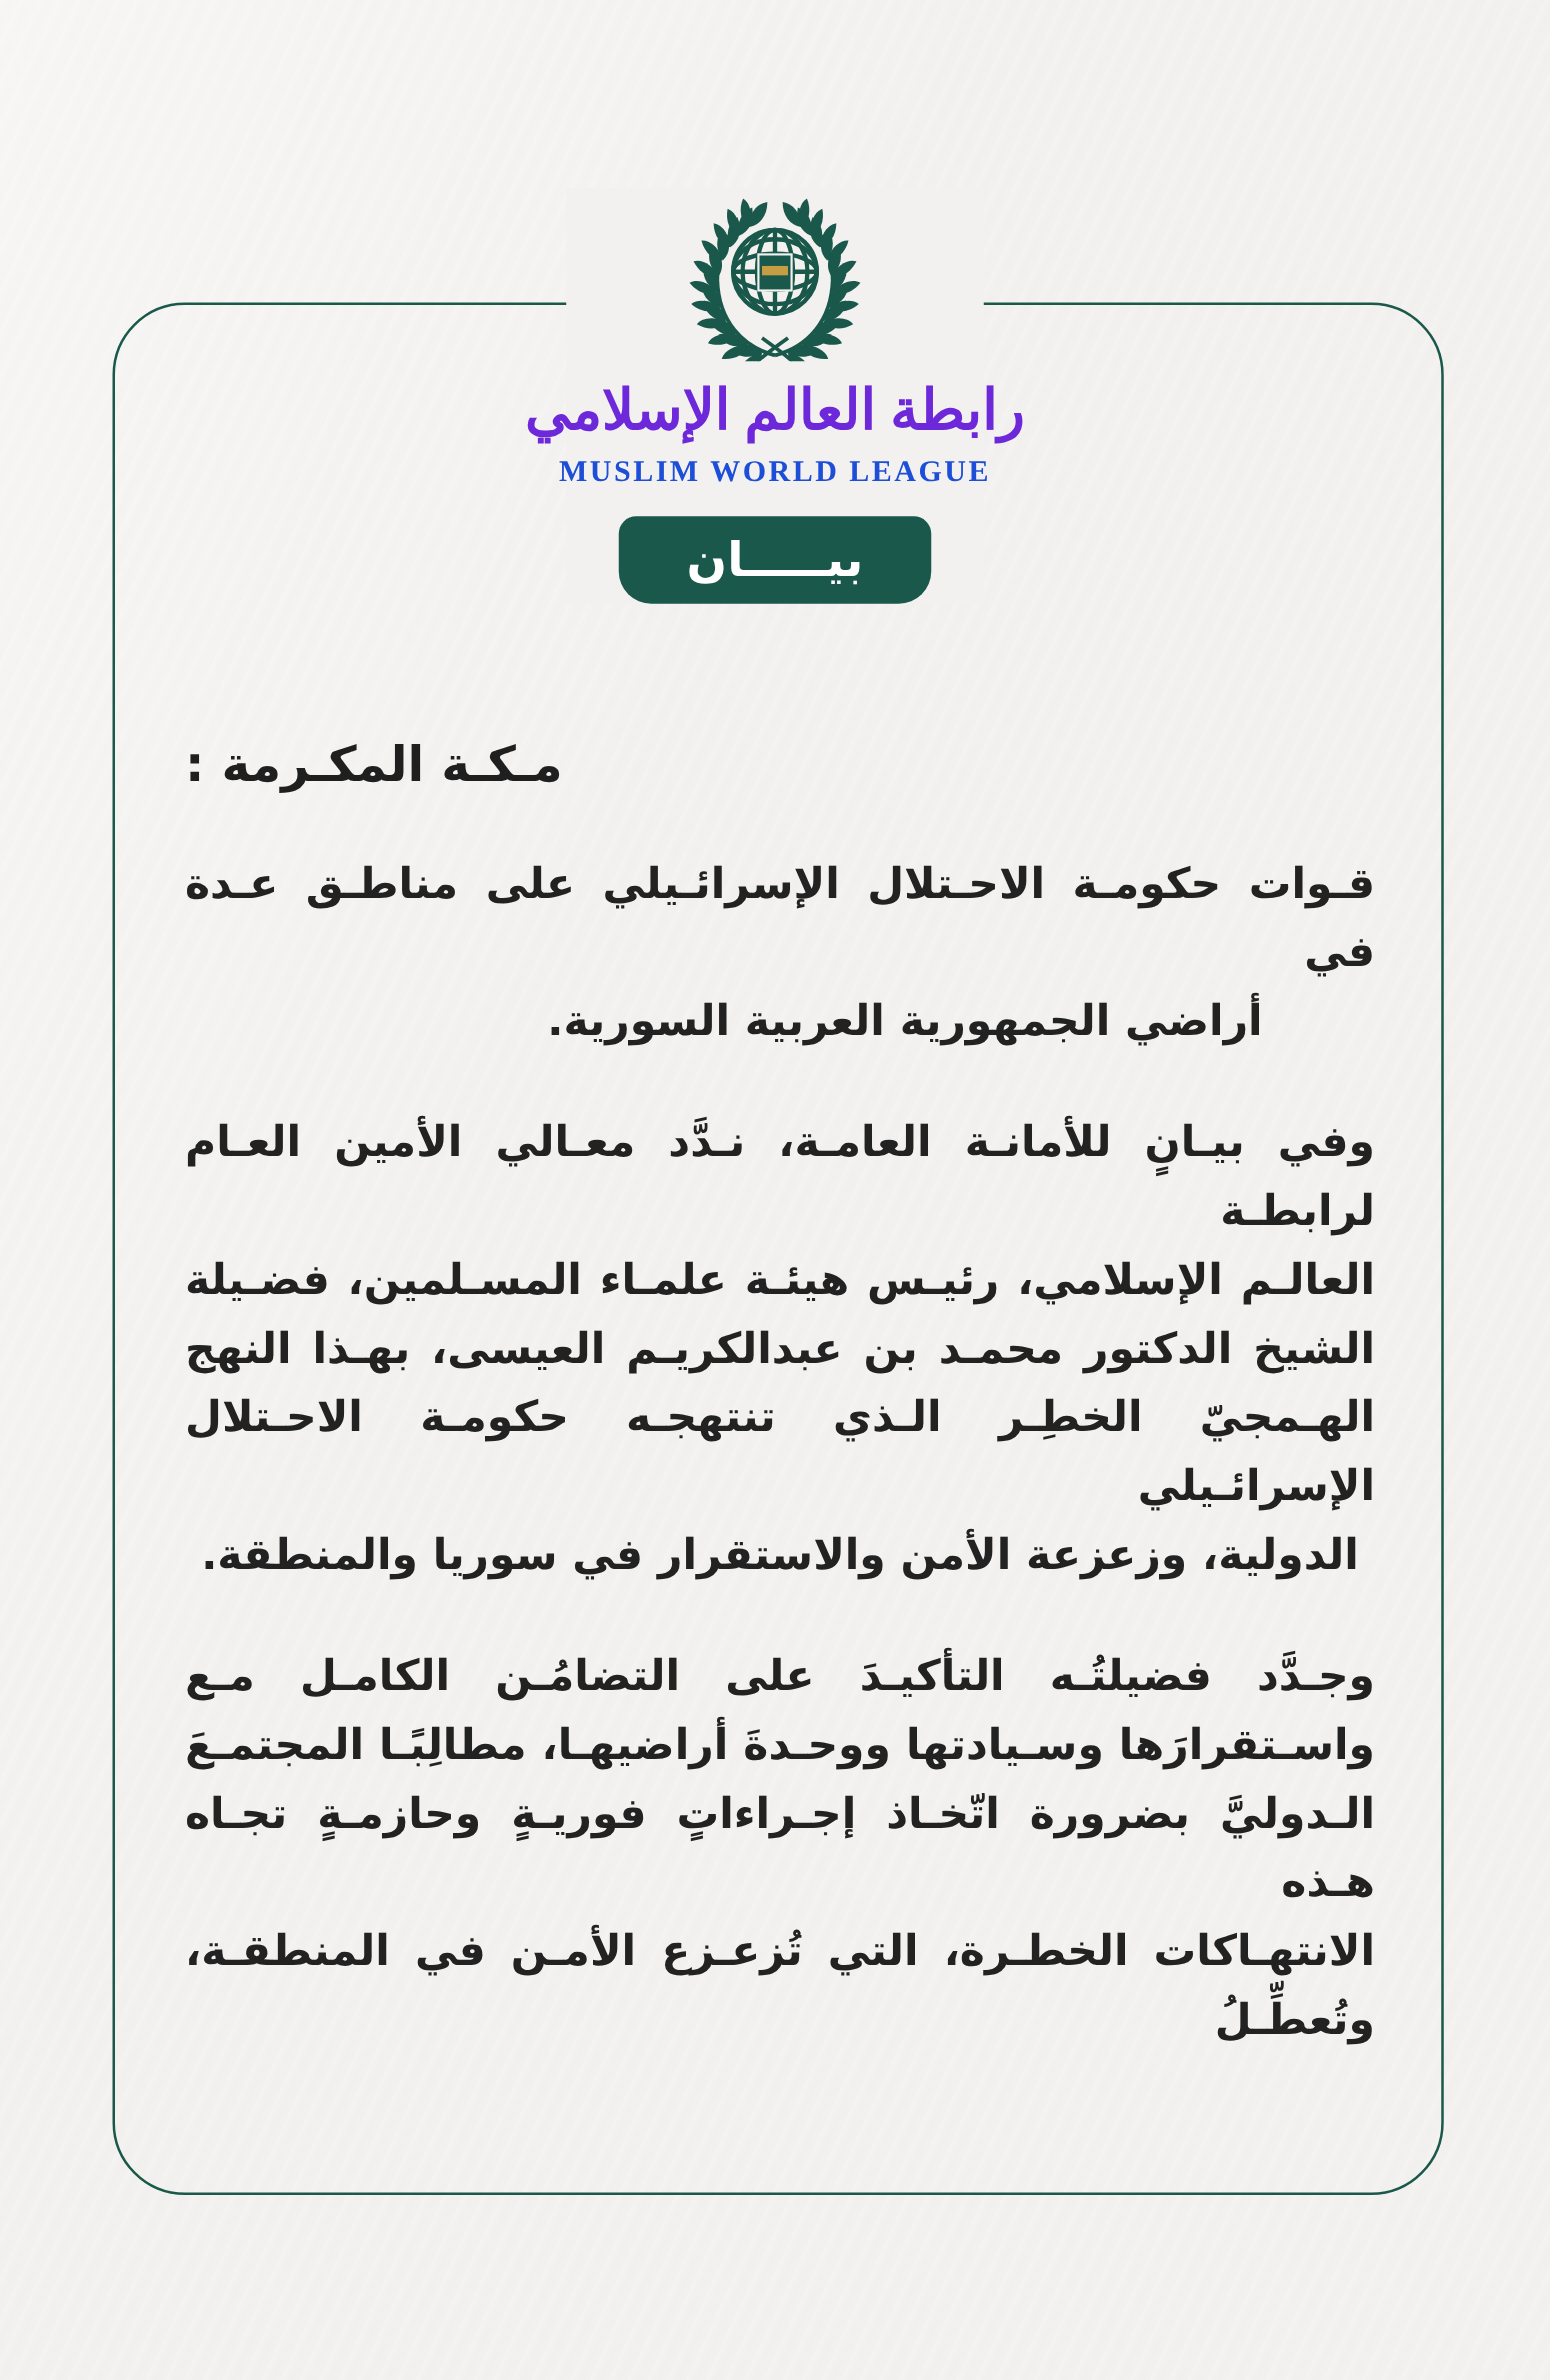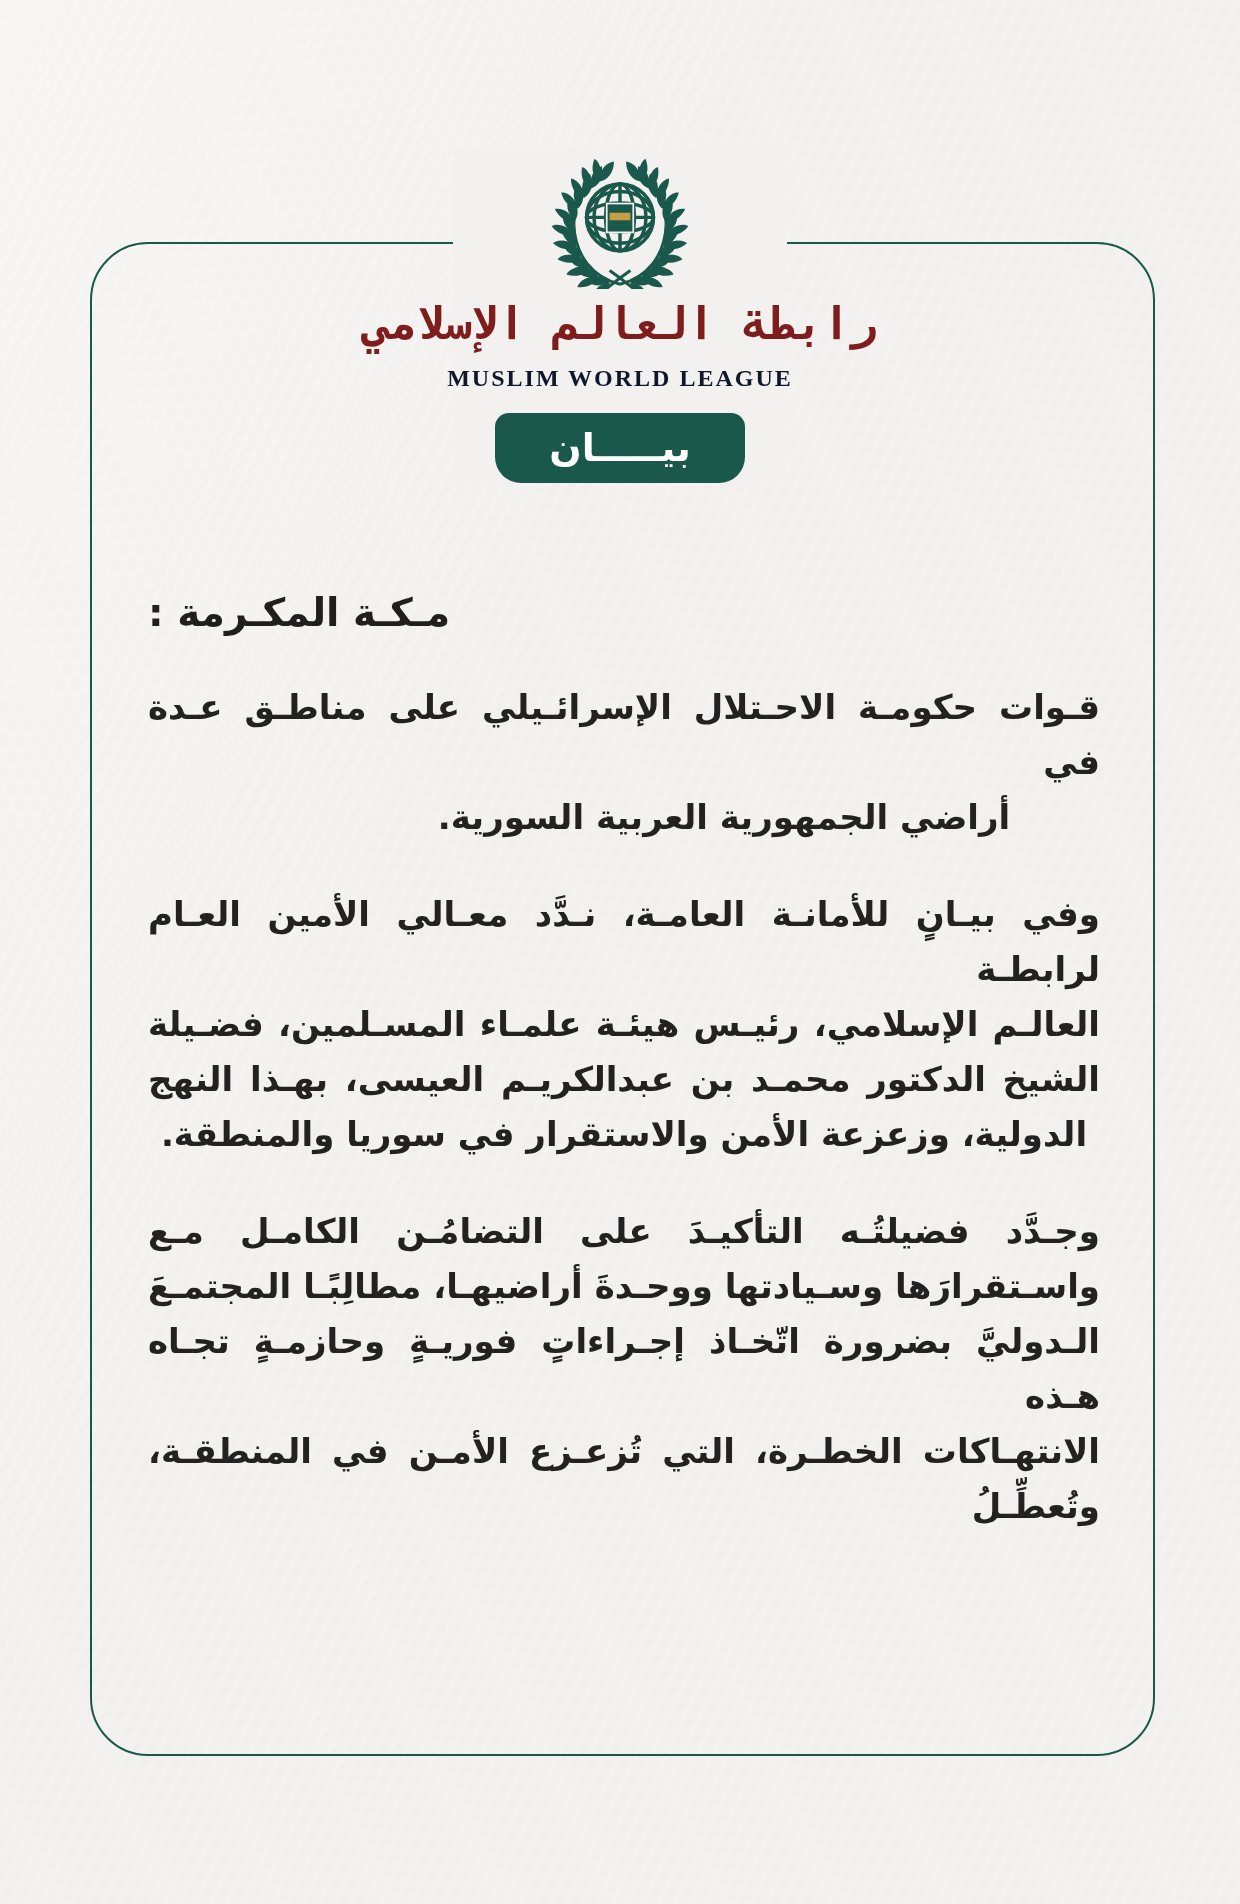--- a/index.html
+++ b/index.html
@@ -33,34 +33,34 @@
     width:334px;
     background:#f2f1ef;
     display:flex; flex-direction:column; align-items:center;
     z-index:3;
     padding-top:5px;
   }
   .wreath { display:block; }
   .calligraphy {
     margin-top:8px;
     direction:rtl;
-    font-family:Liberation Mono, monospace;
+    font-family:Liberation Serif, serif;
     font-weight:700;
     font-size:45px;
     line-height:62px;
-    color:#7f1d1d;
+    color:#6d28d9;
     white-space:nowrap;
   }
   .org-name {
     margin-top:6px;
     font-family:"Liberation Serif","DejaVu Serif", serif;
     font-weight:700;
     font-size:24px;
     letter-spacing:2px;
-    color:#0f172a;
+    color:#1d4ed8;
     white-space:nowrap;
   }
   .banner {
     margin-top:21px;
     width:250px; height:70px;
     background:#19584a;
     border-radius:14px 14px 26px 26px;
     display:flex; align-items:center; justify-content:center;
   }
   .banner-label {
@@ -167,20 +167,21 @@
 
   <div class="para">
     <div class="line">قـوات حكومـة الاحـتلال الإسرائـيلي على مناطـق عـدة في</div>
     <div class="line last-p1">أراضي الجمهورية العربية السورية.</div>
   </div>
 
   <div class="para">
     <div class="line">وفي بيـانٍ للأمانـة العامـة، نـدَّد معـالي الأمين العـام لرابطـة</div>
     <div class="line">العالـم الإسلامي، رئيـس هيئـة علمـاء المسـلمين، فضـيلة</div>
     <div class="line">الشيخ الدكتور محمـد بن عبدالكريـم العيسى، بهـذا النهج</div>
+    <div class="line">الهـمجيّ الخطِـر الـذي تنتهجـه حكومـة الاحـتلال الإسرائـيلي</div>
     <div class="line last-p2">الدولية، وزعزعة الأمن والاستقرار في سوريا والمنطقة.</div>
   </div>
 
   <div class="para">
     <div class="line">وجـدَّد فضيلتُـه التأكيـدَ على التضامُـن الكامـل مـع</div>
     <div class="line">واسـتقرارَها وسـيادتها ووحـدةَ أراضيهـا، مطالِبًـا المجتمـعَ</div>
     <div class="line">الـدوليَّ بضرورة اتّخـاذ إجـراءاتٍ فوريـةٍ وحازمـةٍ تجـاه هـذه</div>
     <div class="line">الانتهـاكات الخطـرة، التي تُزعـزع الأمـن في المنطقـة، وتُعطِّـلُ</div>
 
   </div>

